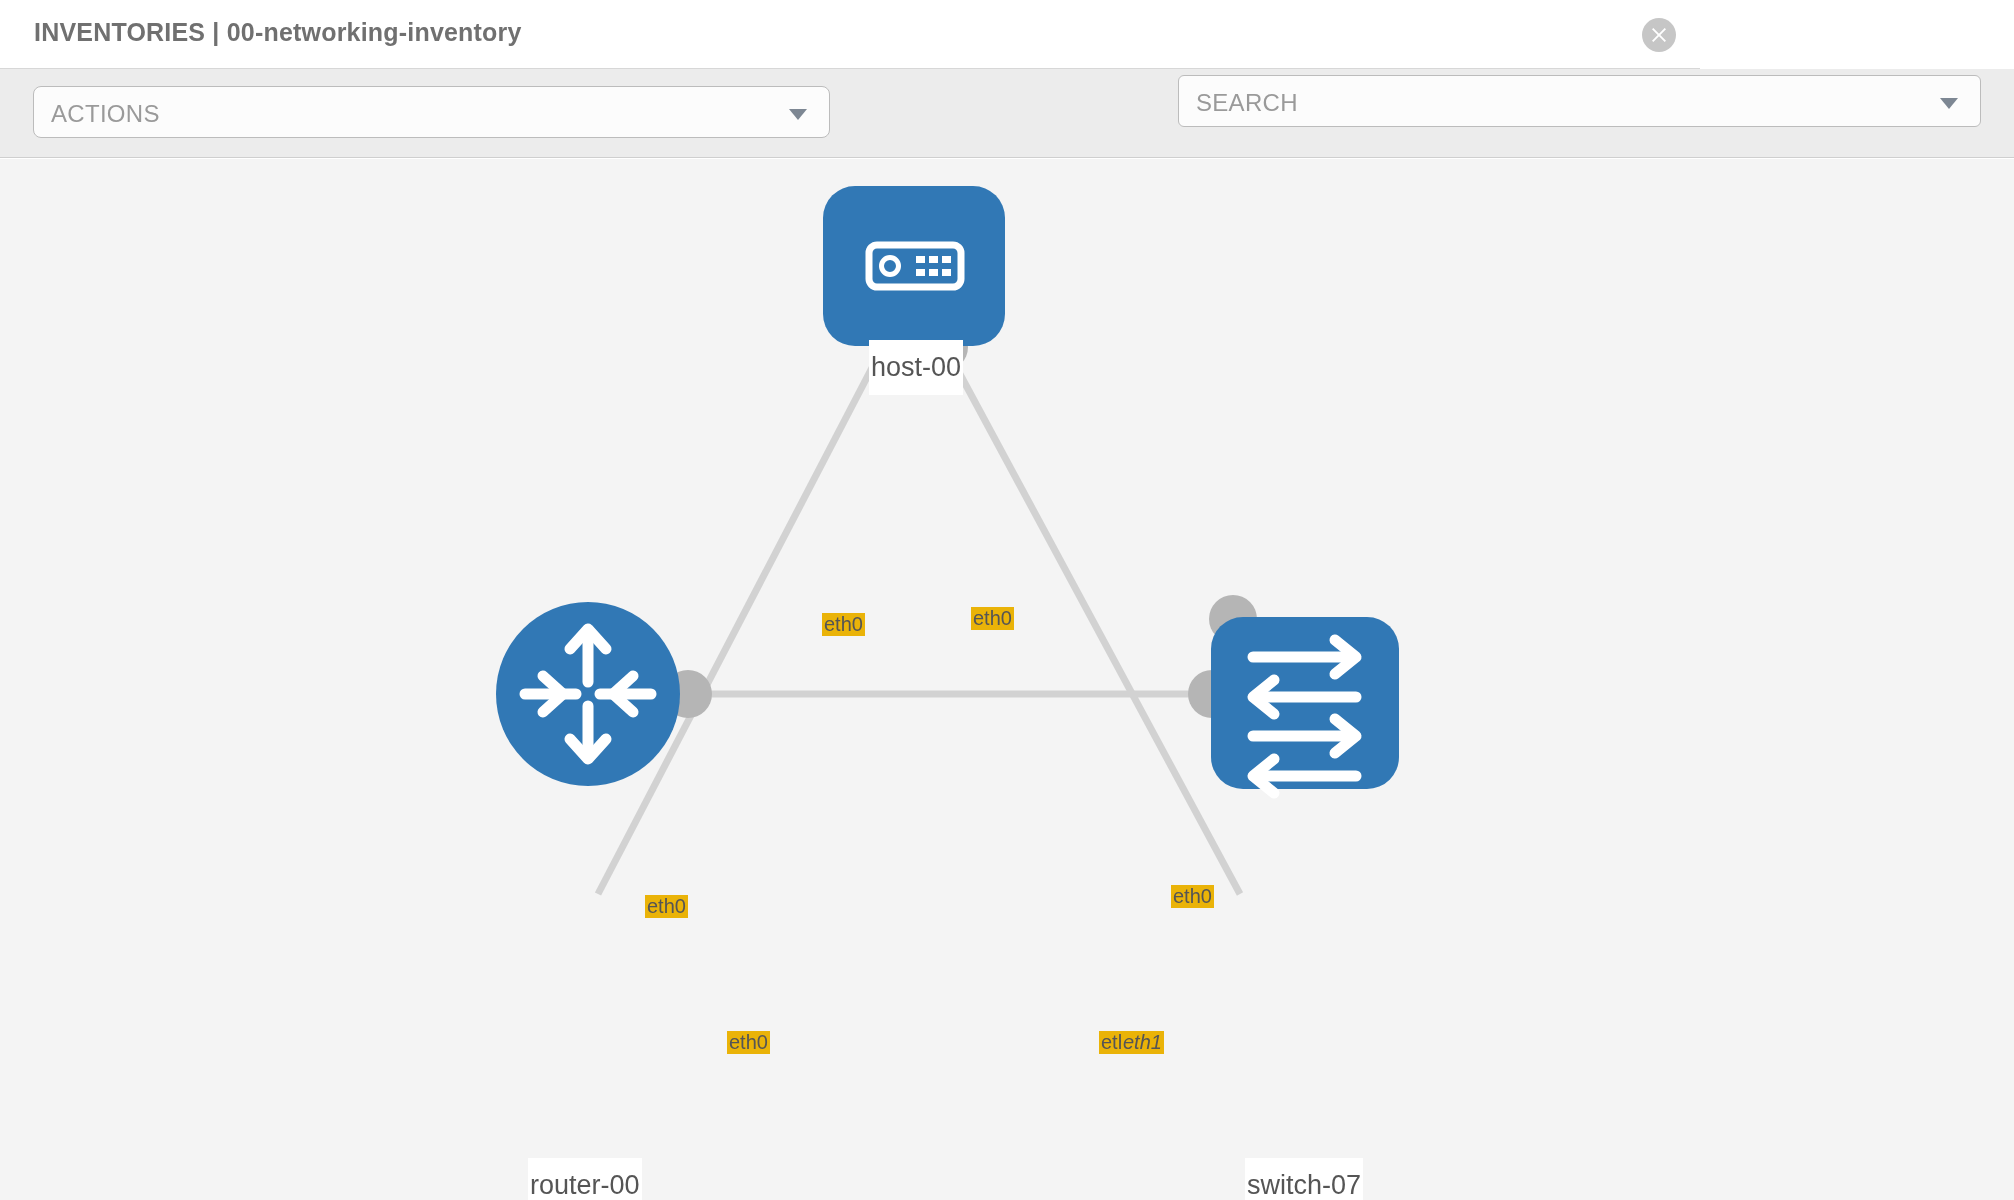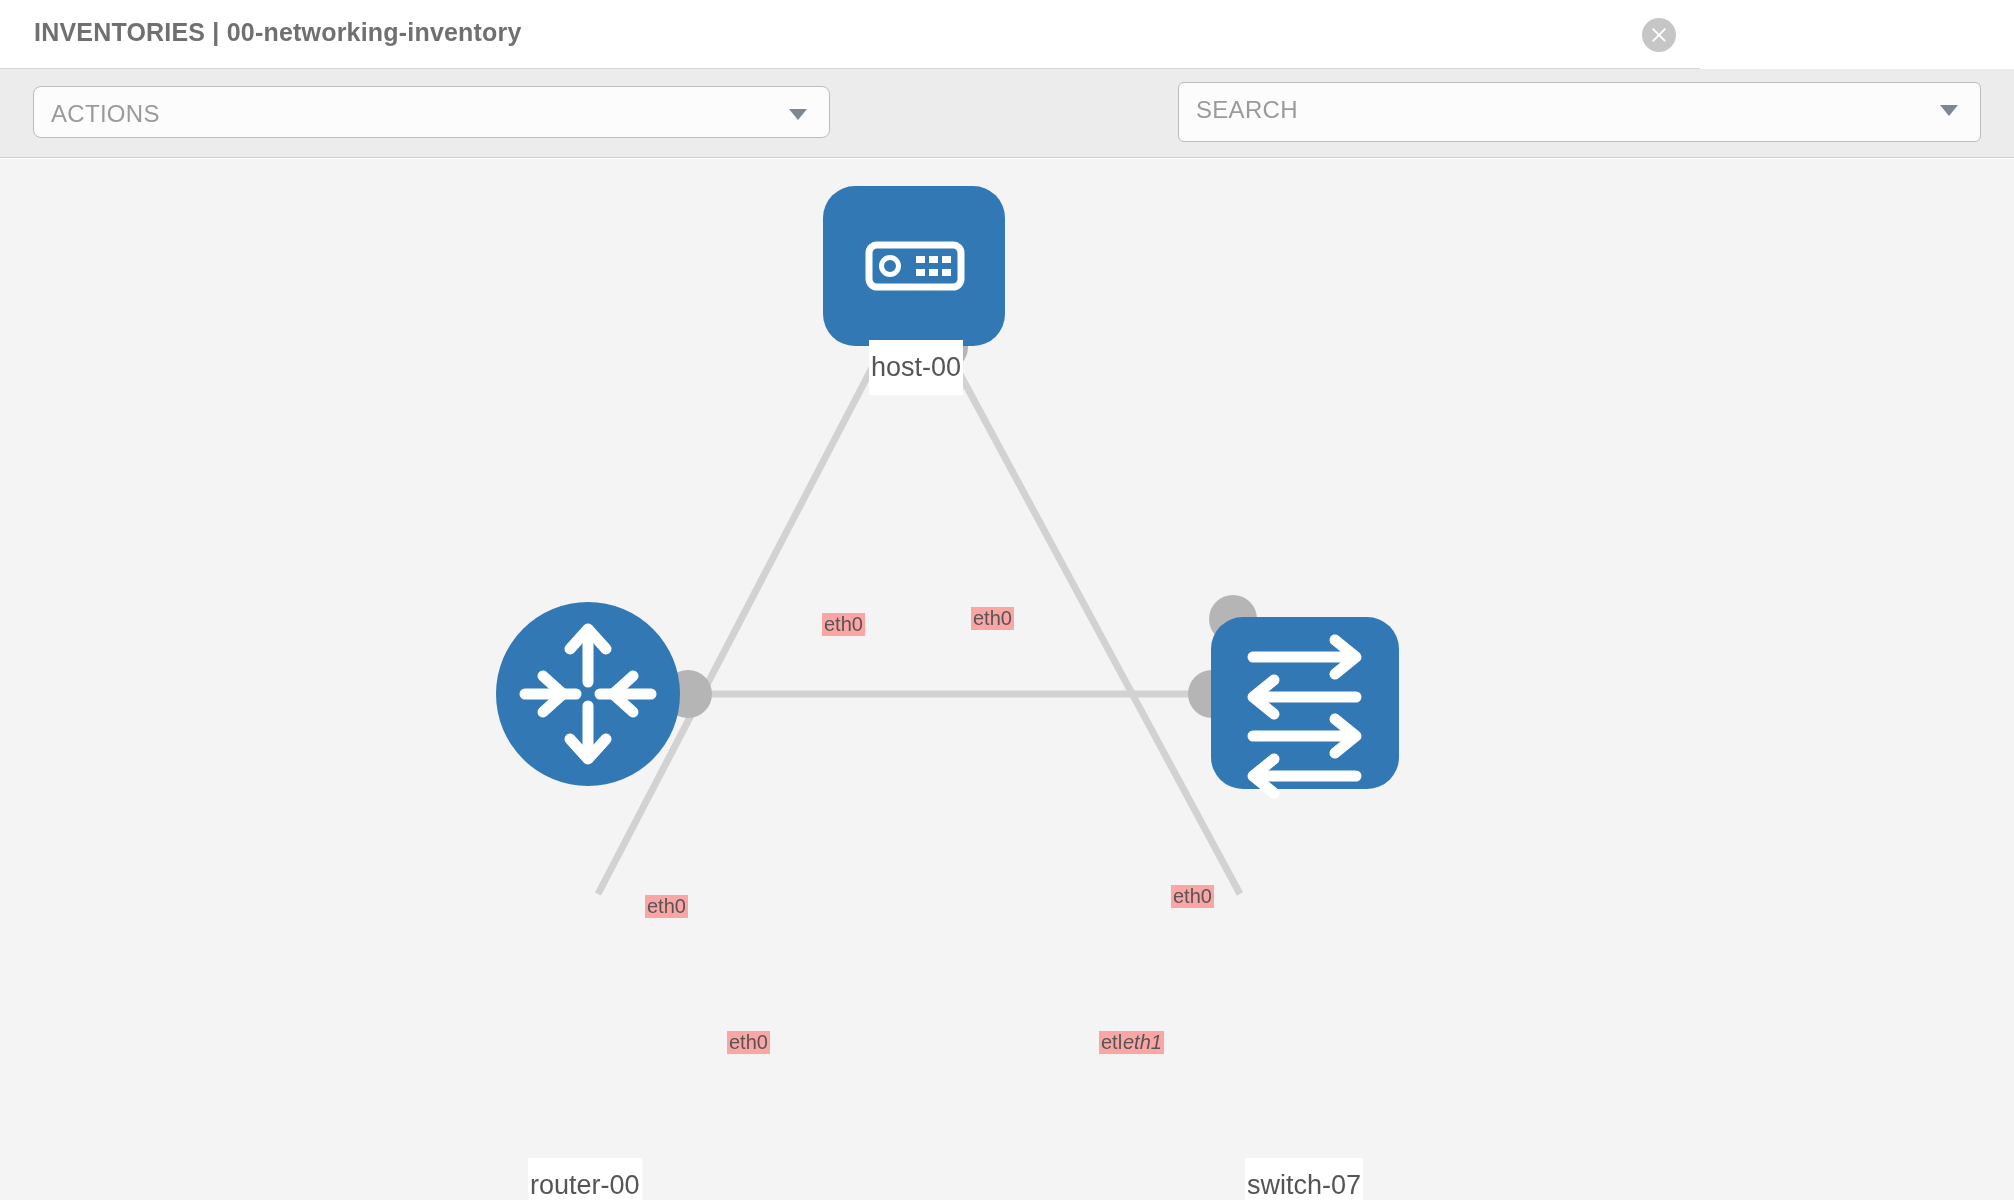--- a/index.html
+++ b/index.html
@@ -96,23 +96,23 @@
     width: 38px;
     height: 38px;
     cursor: pointer;
   }
   .tool-icon.wrench { left: 1047px; }
   .tool-icon.key    { left: 1114px; }
 
   .search-box {
     position: absolute;
     left: 1178px;
-    top: 13px;
+    top: 6px;
     width: 803px;
-    height: 60px;
+    height: 52px;
     background: #fcfcfc;
     border: 1px solid #bcbcbc;
     border-radius: 6px;
     box-sizing: border-box;
     cursor: text;
   }
   .search-label {
     position: absolute;
     left: 17px;
     top: 13px;
@@ -136,21 +136,21 @@
     position: absolute;
     background: #ffffff;
     color: #555555;
     font-size: 27px;
     white-space: nowrap;
     padding: 12px 2px;
     line-height: 1.15;
   }
   .edge-label {
     position: absolute;
-    background: #fca5a5;
+    background: #eab308;
     color: #555555;
     font-size: 20px;
     white-space: nowrap;
     padding: 0 2px;
     line-height: 1.15;
     text-align: right;
   }
 </style>
 </head>
 <body>

